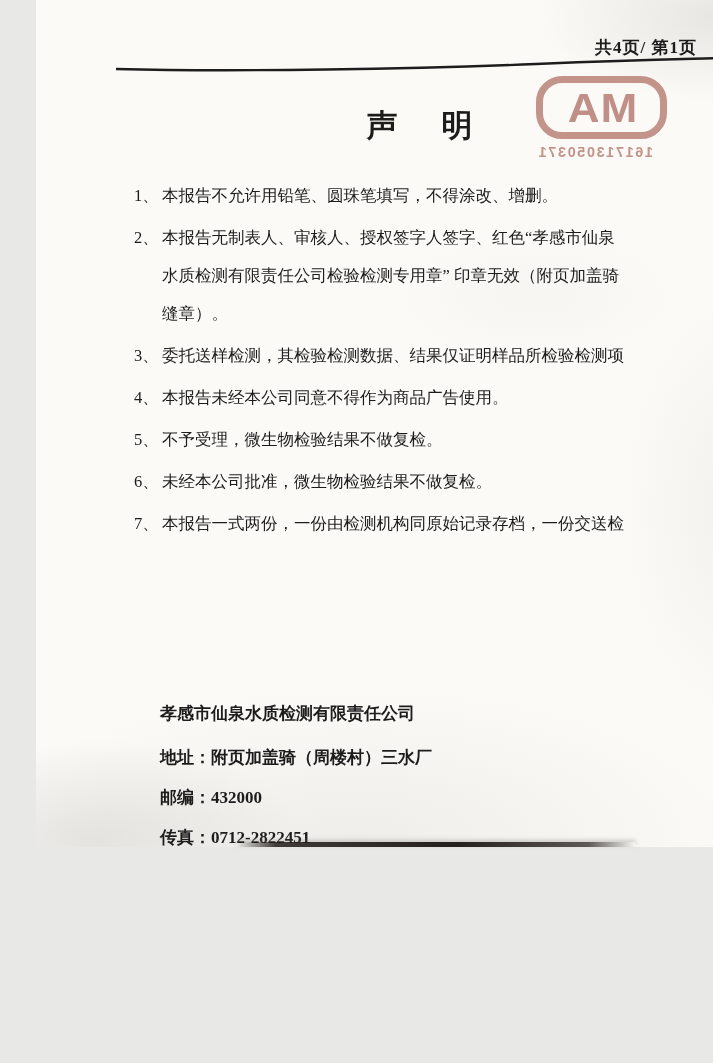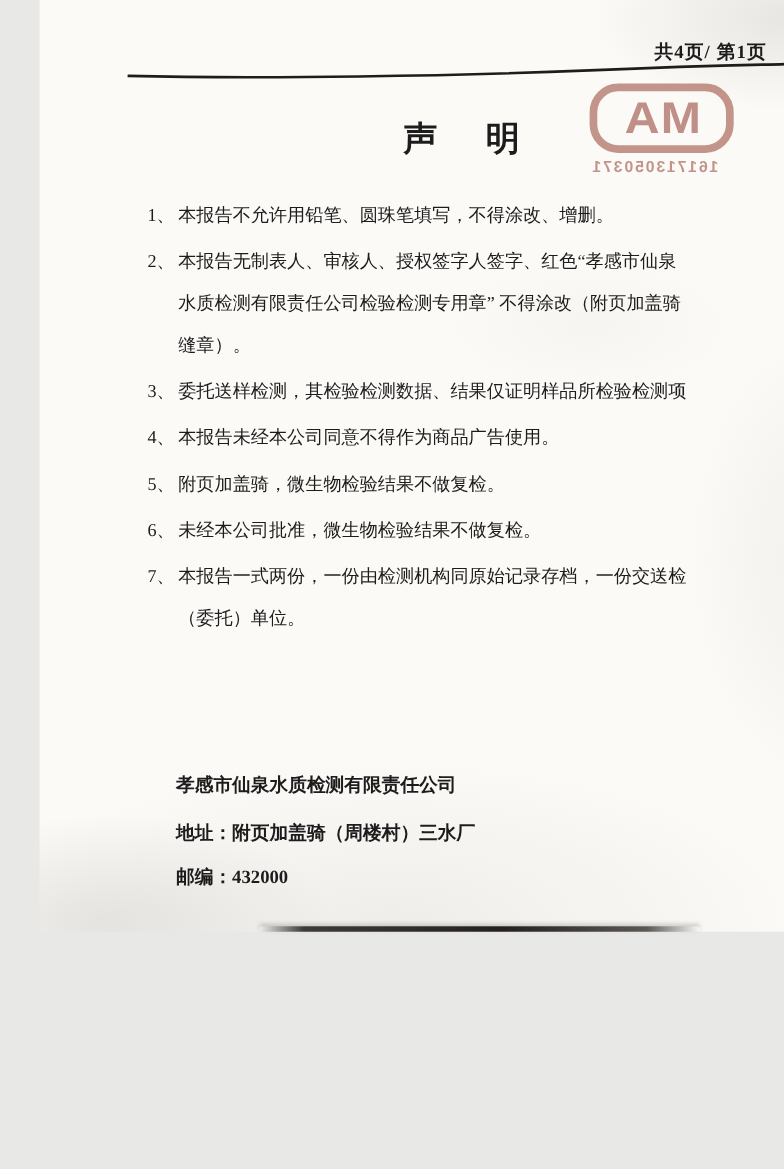--- a/index.html
+++ b/index.html
@@ -117,21 +117,21 @@
       <span class="marker">1、</span>
       <div class="lines">
         <div class="line">本报告不允许用铅笔、圆珠笔填写，不得涂改、增删。</div>
       </div>
     </div>
 
     <div class="item">
       <span class="marker">2、</span>
       <div class="lines">
         <div class="line">本报告无制表人、审核人、授权签字人签字、红色“孝感市仙泉</div>
-        <div class="line">水质检测有限责任公司检验检测专用章” 不得涂改（附页加盖骑</div>
+        <div class="line">水质检测有限责任公司检验检测专用章” 印章无效（附页加盖骑</div>
         <div class="line">缝章）。</div>
       </div>
     </div>
 
     <div class="item">
       <span class="marker">3、</span>
       <div class="lines">
         <div class="line">委托送样检测，其检验检测数据、结果仅证明样品所检验检测项</div>
       </div>
     </div>
@@ -139,44 +139,44 @@
     <div class="item">
       <span class="marker">4、</span>
       <div class="lines">
         <div class="line">本报告未经本公司同意不得作为商品广告使用。</div>
       </div>
     </div>
 
     <div class="item">
       <span class="marker">5、</span>
       <div class="lines">
-        <div class="line">附页加盖骑，微生物检验结果不做复检。</div>
+        <div class="line">不予受理，微生物检验结果不做复检。</div>
       </div>
     </div>
 
     <div class="item">
       <span class="marker">6、</span>
       <div class="lines">
         <div class="line">未经本公司批准，微生物检验结果不做复检。</div>
       </div>
     </div>
 
     <div class="item">
       <span class="marker">7、</span>
       <div class="lines">
         <div class="line">本报告一式两份，一份由检测机构同原始记录存档，一份交送检</div>
-        <div class="line">（委托）单位。</div>
       </div>
     </div>
 
   </div>
 
   <div class="footer">
     <div class="footer-company">孝感市仙泉水质检测有限责任公司</div>
     <div class="footer-line"><span>地址：</span><span>附页加盖骑（周楼村）三水厂</span></div>
     <div class="footer-line"><span>邮编：</span><span>432000</span></div>
+    <div class="footer-line"><span>传真：</span><span>0712-2822451</span></div>
   </div>
 
   <div class="edge-right"></div>
   <div class="corner-wedge"></div>
   <div class="bottom-bar"></div>
 
 </div>
 
 </body></html>

